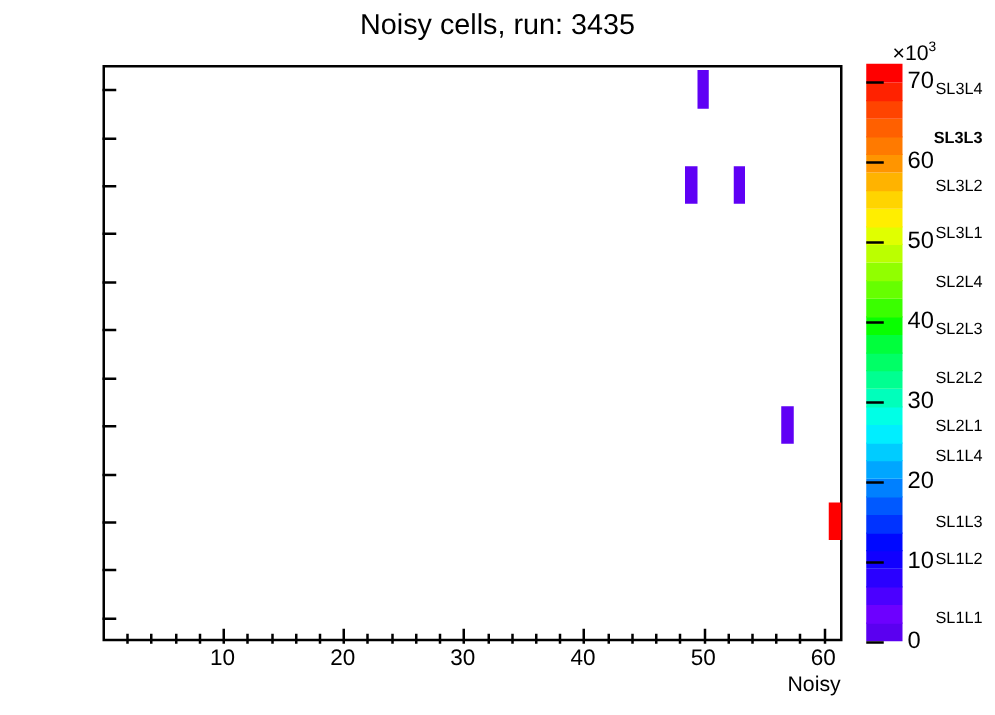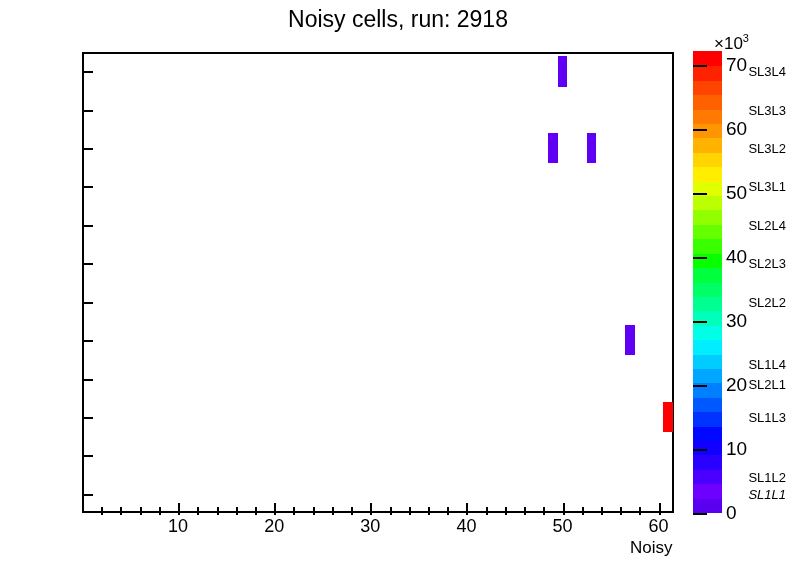--- a/index.html
+++ b/index.html
@@ -126,54 +126,54 @@
     color: #000;
   }
   #z-exponent sup {
     font-size: 11px;
     vertical-align: super;
   }
 </style>
 </head>
 <body>
 
-<div id="plot-title">Noisy cells, run: 2918</div>
+<div id="plot-title">Noisy cells, run: 3435</div>
 
 <div id="plot-frame"></div>
 
 <div id="data-cells">
     <div class="data-cell" style="left: 557.714px; width: 9.61039px; top: 55.8417px; height: 30.7333px; background: rgb(95, 0, 245);"></div>
     <div class="data-cell" style="left: 548.104px; width: 9.61039px; top: 132.675px; height: 30.7333px; background: rgb(95, 0, 245);"></div>
     <div class="data-cell" style="left: 586.545px; width: 9.61039px; top: 132.675px; height: 30.7333px; background: rgb(95, 0, 245);"></div>
     <div class="data-cell" style="left: 624.987px; width: 9.61039px; top: 324.758px; height: 30.7333px; background: rgb(95, 0, 245);"></div>
     <div class="data-cell" style="left: 663.429px; width: 9.57143px; top: 401.592px; height: 30.7333px; background: rgb(255, 0, 0);"></div>
   </div>
 
 <div id="y-axis">
-    <div class="ytick-label" style="top: 493.792px; font-style: italic;">SL1L1</div>
+    <div class="ytick-label" style="top: 493.792px;">SL1L1</div>
     <div class="ytick-mark" style="top: 493.792px;"></div>
-    <div class="ytick-label" style="top: 477px; text-align: center;">SL1L2</div>
+    <div class="ytick-label" style="top: 447px; text-align: center;">SL1L2</div>
     <div class="ytick-mark" style="top: 455.375px;"></div>
     <div class="ytick-label" style="top: 416.958px;">SL1L3</div>
     <div class="ytick-mark" style="top: 416.958px;"></div>
     <div class="ytick-label" style="top: 364px;">SL1L4</div>
     <div class="ytick-mark" style="top: 378.542px;"></div>
-    <div class="ytick-label" style="top: 340.125px; margin-top: 44px;">SL2L1</div>
+    <div class="ytick-label" style="top: 340.125px;">SL2L1</div>
     <div class="ytick-mark" style="top: 340.125px;"></div>
     <div class="ytick-label" style="top: 301.708px;">SL2L2</div>
     <div class="ytick-mark" style="top: 301.708px;"></div>
     <div class="ytick-label" style="top: 263.292px;">SL2L3</div>
     <div class="ytick-mark" style="top: 263.292px;"></div>
     <div class="ytick-label" style="top: 224.875px;">SL2L4</div>
     <div class="ytick-mark" style="top: 224.875px;"></div>
     <div class="ytick-label" style="top: 186.458px;">SL3L1</div>
     <div class="ytick-mark" style="top: 186.458px;"></div>
     <div class="ytick-label" style="top: 148.042px;">SL3L2</div>
     <div class="ytick-mark" style="top: 148.042px;"></div>
-    <div class="ytick-label" style="top: 109.625px;">SL3L3</div>
+    <div class="ytick-label" style="top: 109.625px; font-weight: bold;">SL3L3</div>
     <div class="ytick-mark" style="top: 109.625px;"></div>
     <div class="ytick-label" style="top: 71.2083px;">SL3L4</div>
     <div class="ytick-mark" style="top: 71.2083px;"></div>
   </div>
 
 <div id="x-axis">
     <div class="xtick-major" style="left: 178.104px;"></div>
     <div class="xtick-label" style="left: 178.104px;">10</div>
     <div class="xtick-major" style="left: 274.208px;"></div>
     <div class="xtick-label" style="left: 274.208px;">20</div>

